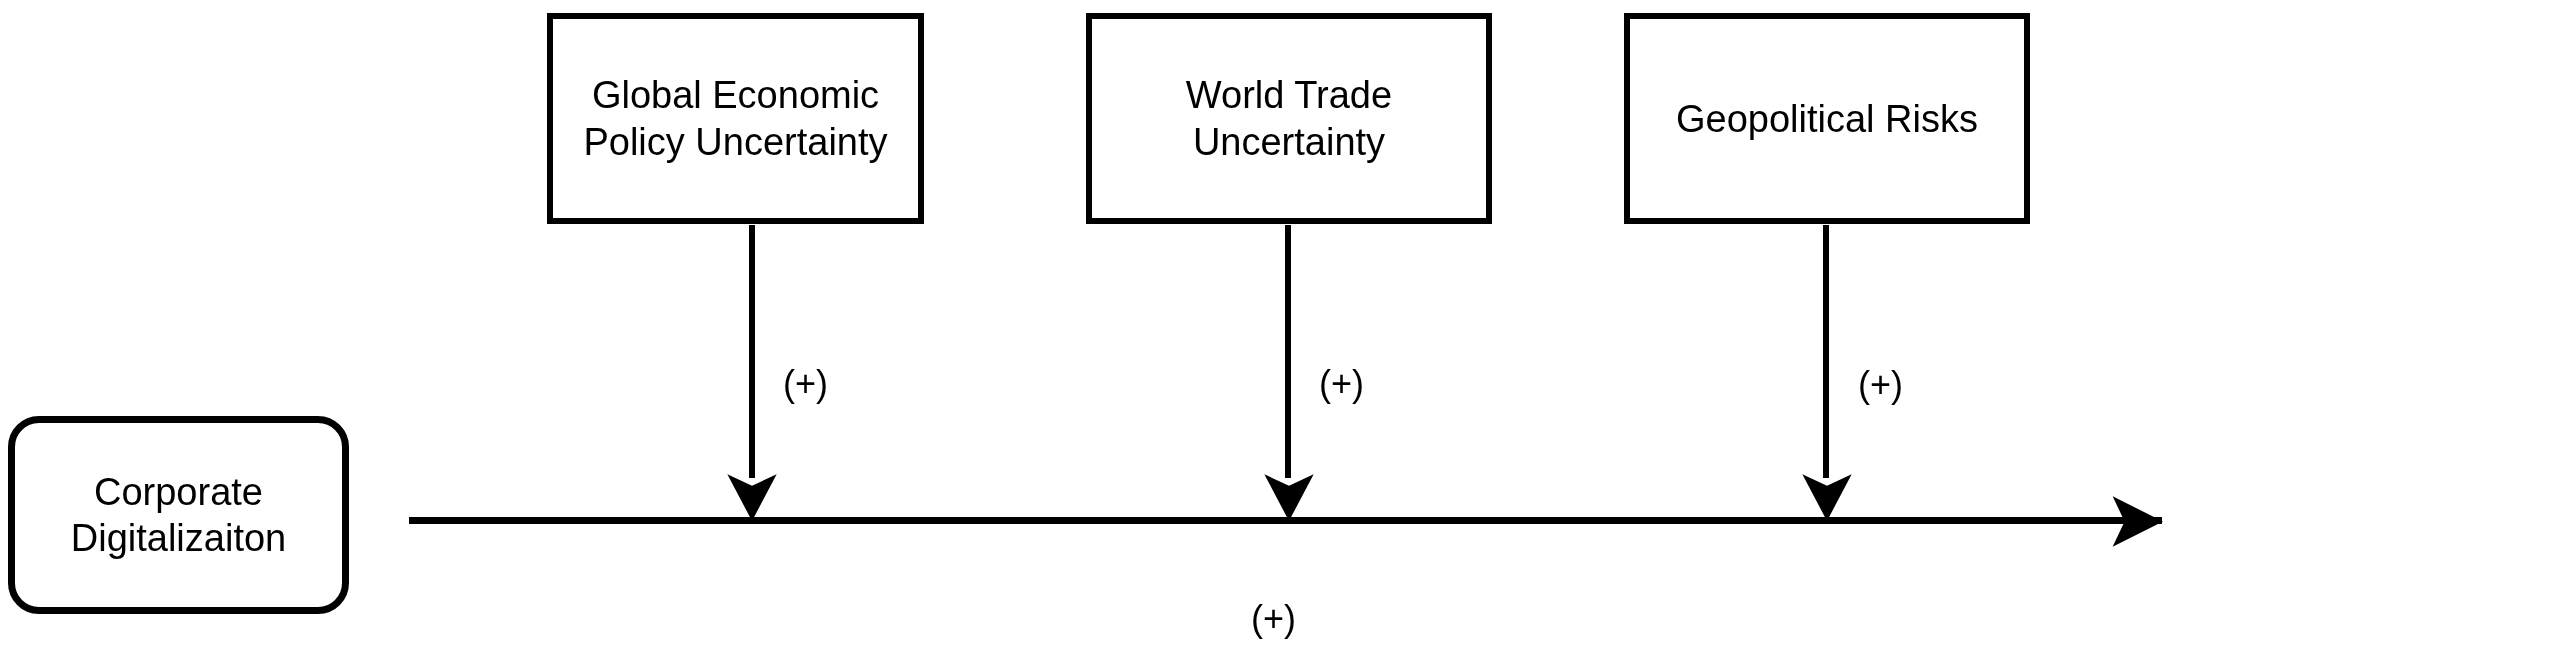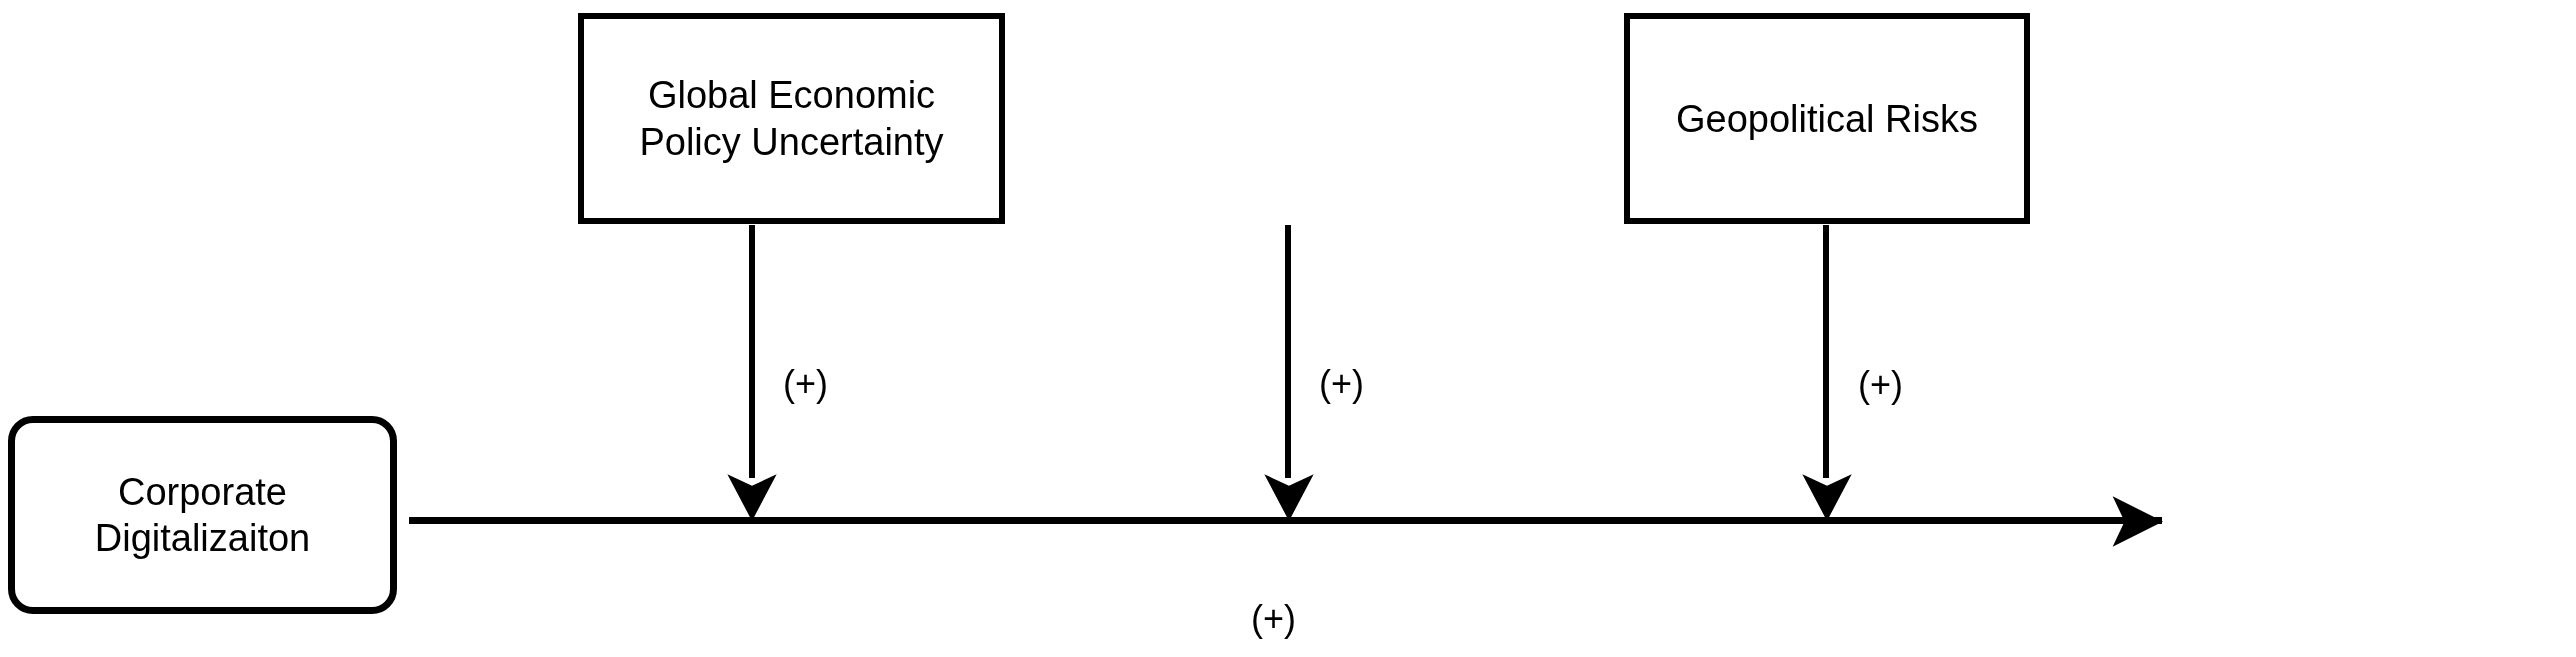--- a/index.html
+++ b/index.html
@@ -36,25 +36,25 @@
   }
   .node-round {
     border-radius: 25px;
     border-width: 7.3px;
   }
   .node-label {
     white-space: pre-line;
     padding: 0 6.6px;
   }
   
-  #node-gepu  { left: 578px;  top: 13.2px;  width: 427px; height: 211px; }
+  #node-gepu  { left: 547px;  top: 13.2px;  width: 377px; height: 211px; }
   #node-wtu   { left: 1086px; top: 13.2px;  width: 406px; height: 211px; }
   #node-gpr   { left: 1624px; top: 13.2px;  width: 406px; height: 211px; text-align: right; }
   
-  #node-cd    { left: 8px;   top: 416px; width: 389px; height: 198px; }
+  #node-cd    { left: 8px;   top: 416px; width: 341px; height: 198px; border-radius: 31px; }
   #node-gsgs  { left: 2159px; top: 416px; width: 409px; height: 198px; }
 
   
   .vline {
     position: absolute;
     width: 6px;
     background: #000000;
   }
   #vline-1 { left: 749px; top: 225px; height: 253px; }
   #vline-2 { left: 1285px; top: 225px; height: 253px; }
@@ -101,20 +101,24 @@
 </head>
 <body>
 
 <div id="diagram-canvas">
 
   <div class="node node-rect" id="node-gepu">
     <span class="node-label">Global Economic
 Policy Uncertainty</span>
   </div>
 
+  <div class="node node-rect" id="node-wtu">
+    <span class="node-label">World Trade
+Uncertainty</span>
+  </div>
 
   <div class="node node-rect" id="node-gpr">
     <span class="node-label">Geopolitical Risks</span>
   </div>
 
   <div class="node node-round" id="node-cd">
     <span class="node-label">Corporate
 Digitalizaiton</span>
   </div>
 

